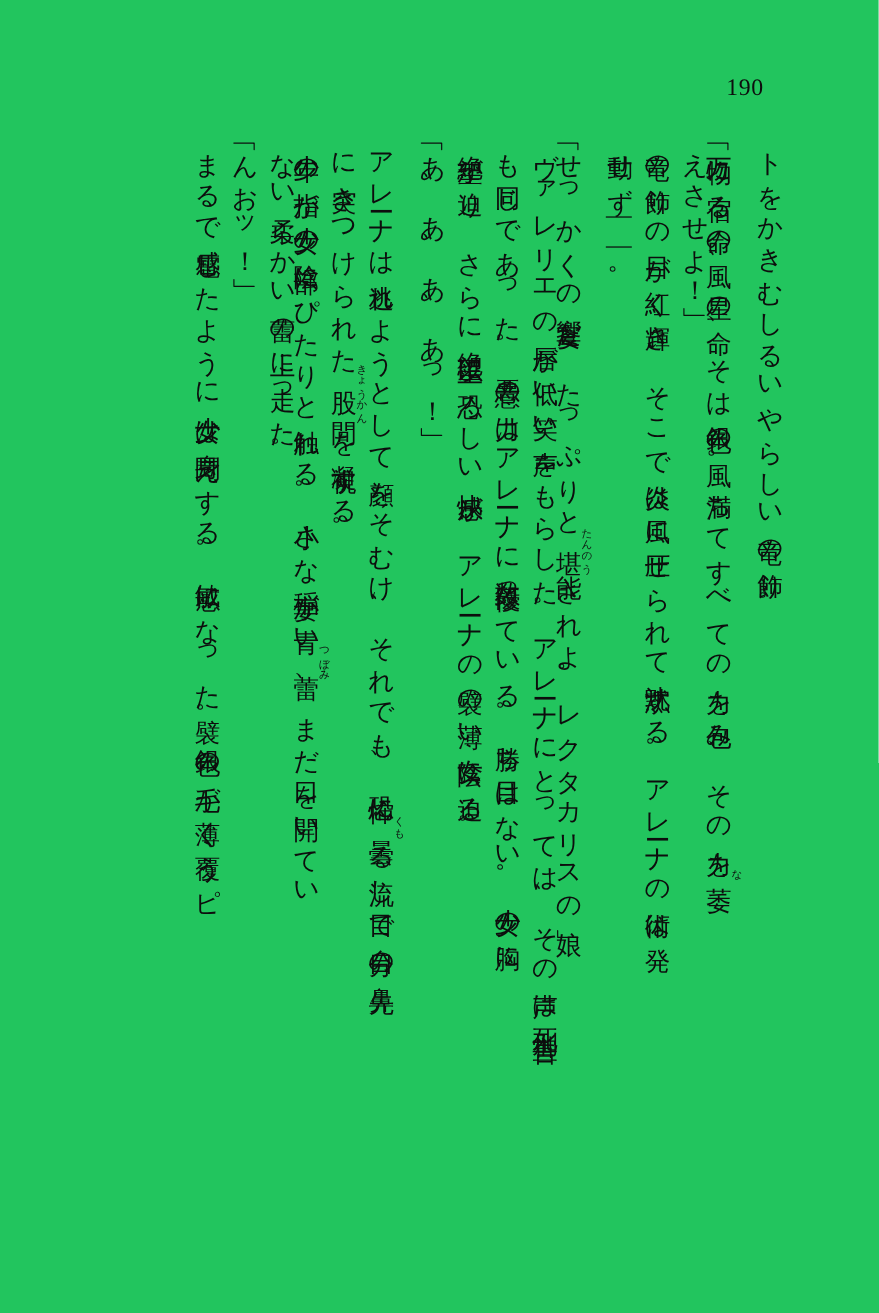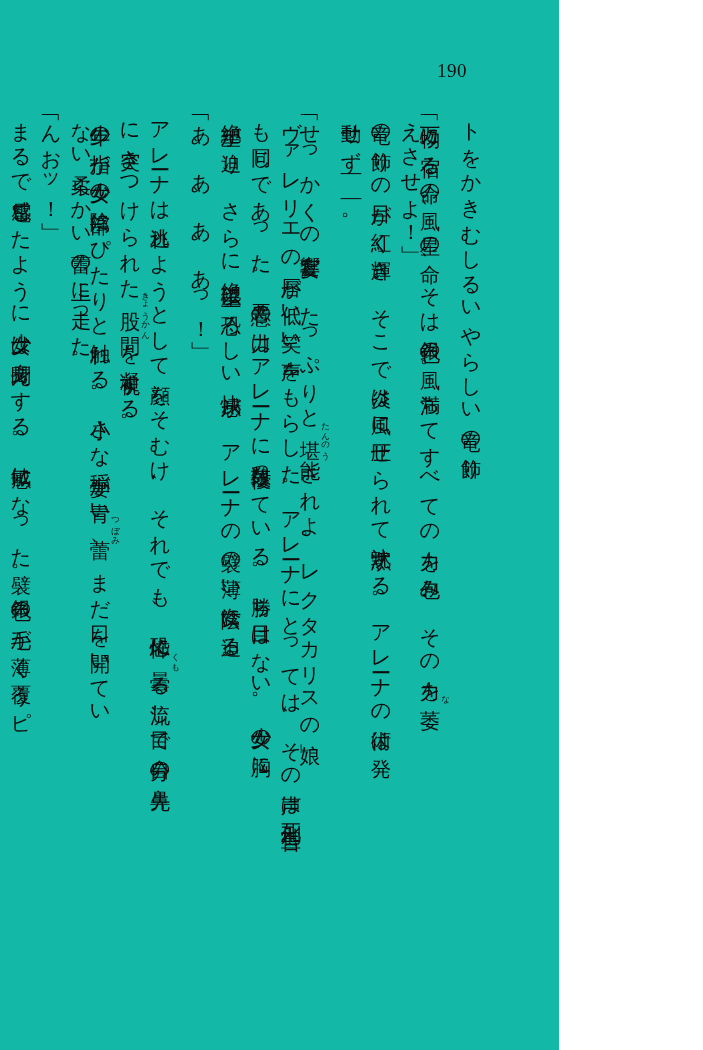--- a/index.html
+++ b/index.html
@@ -6,23 +6,23 @@
     margin: 0;
     padding: 0;
     background: #ffffff;
   }
   body {
     font-family: "Liberation Serif", "DejaVu Serif", serif;
     color: #0d0d0d;
   }
   #page {
     position: relative;
-    width: 559px;
+    width: 703px;
     height: 1050px;
-    background: #14b8a6;
+    background: #22c55e;
     overflow: hidden;
   }
   
   .page-number {
     position: absolute;
     top: 60px;
     right: 92px;
     font-size: 19px;
     letter-spacing: 0.5px;
     font-family: "Liberation Serif", "DejaVu Serif", serif;

